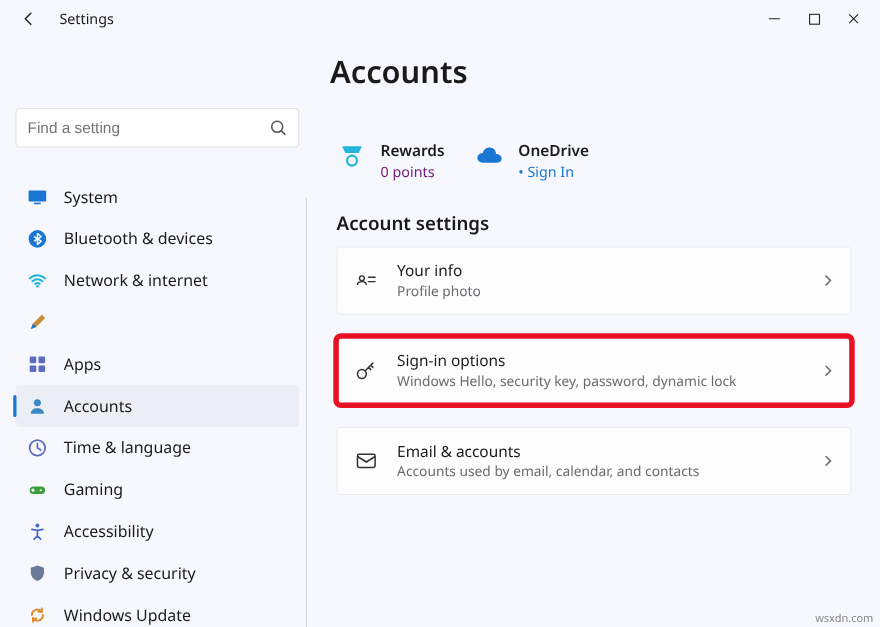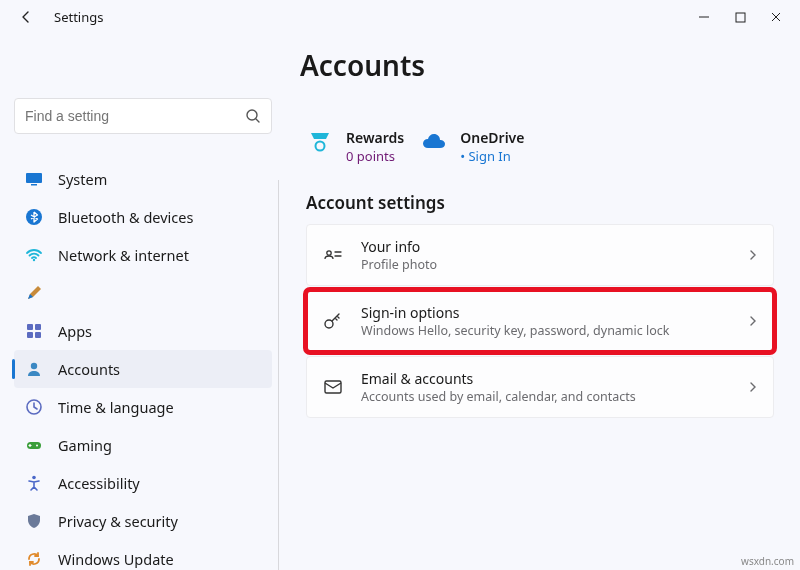--- a/index.html
+++ b/index.html
@@ -104,21 +104,21 @@
   display: flex; align-items: center; justify-content: center;
   margin-right: 14px;
 }
 .main {
   flex: 1;
   padding: 0 26px 0 24px;
   overflow-y: auto;
 }
 .status-row {
   display: flex;
-  gap: 16px;
+  gap: 27px;
   margin-top: 30px;
   margin-bottom: 26px;
 }
 .status-item {
   display: flex;
   align-items: flex-start;
   gap: 12px;
 }
 .status-item .sic {
   width: 28px; height: 28px;
@@ -130,21 +130,21 @@
 }
 .status-item .ssub {
   font-size: 13px;
   color: #701a75;
 }
 .section-head {
   font-size: 17px;
   font-weight: 600;
   margin-bottom: 10px;
 }
-.settings-list { display: flex; flex-direction: column; gap: 4px; }
+.settings-list { display: flex; flex-direction: column; gap: 20px; }
 .card {
   display: flex;
   align-items: center;
   background: #fdfdfe;
   border: 1px solid #ececef;
   border-radius: 4px;
   padding: 12px 14px;
   cursor: pointer;
 }
 .card.highlight {

